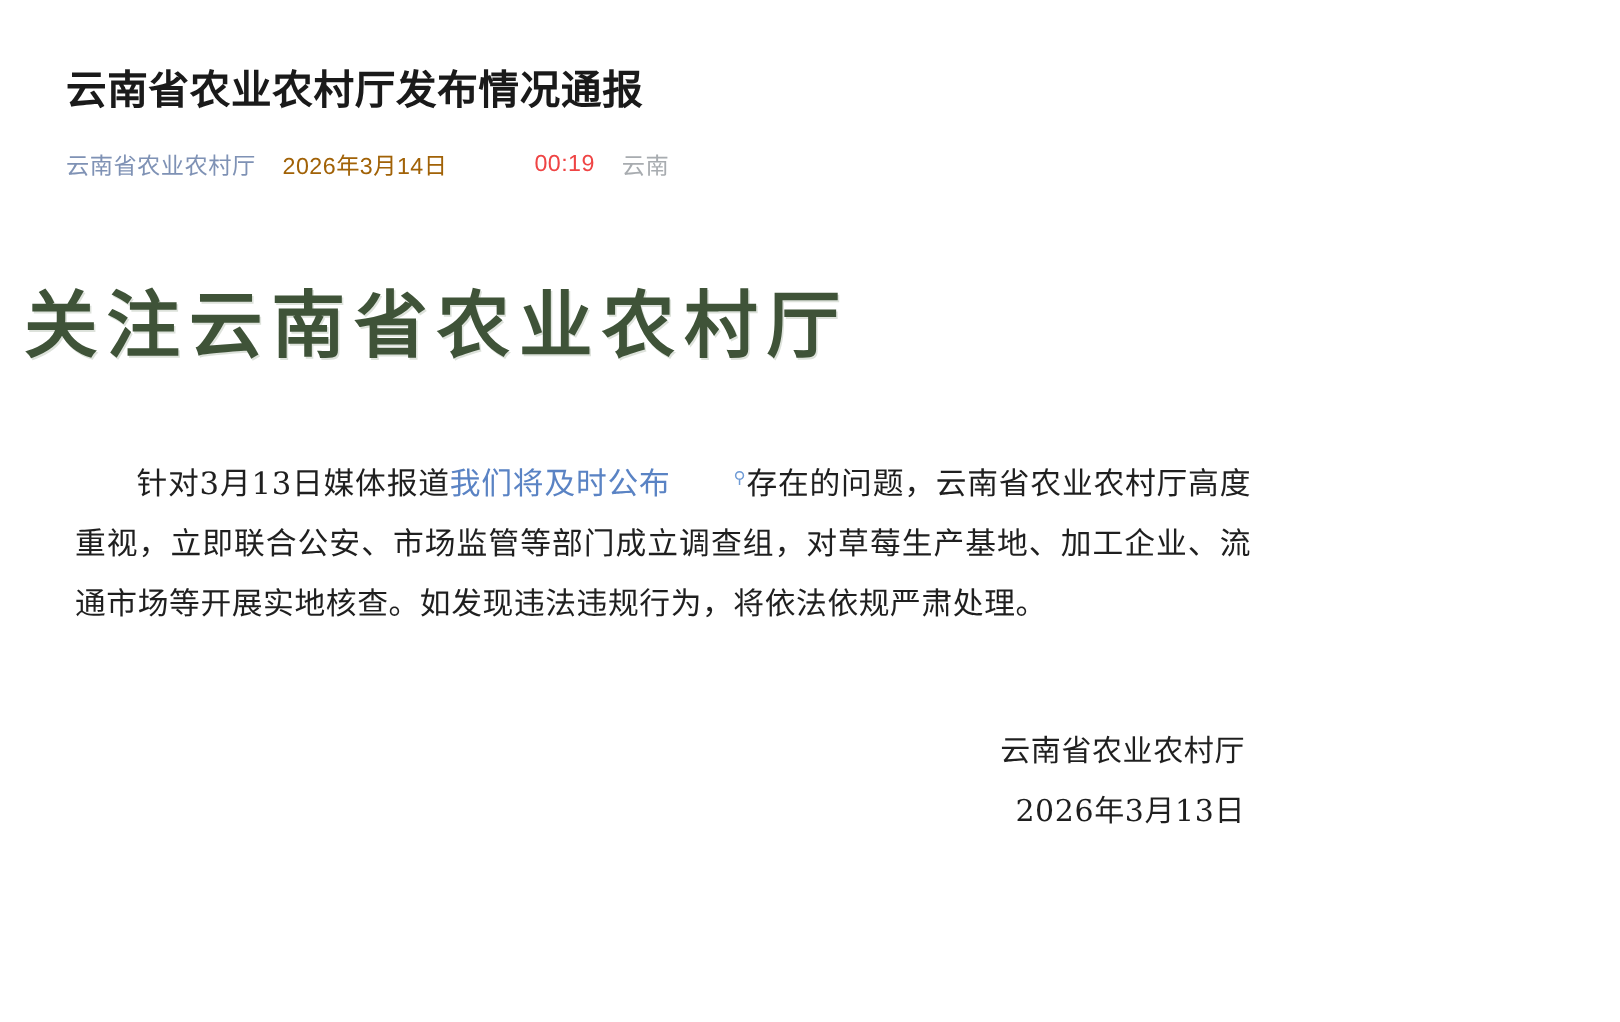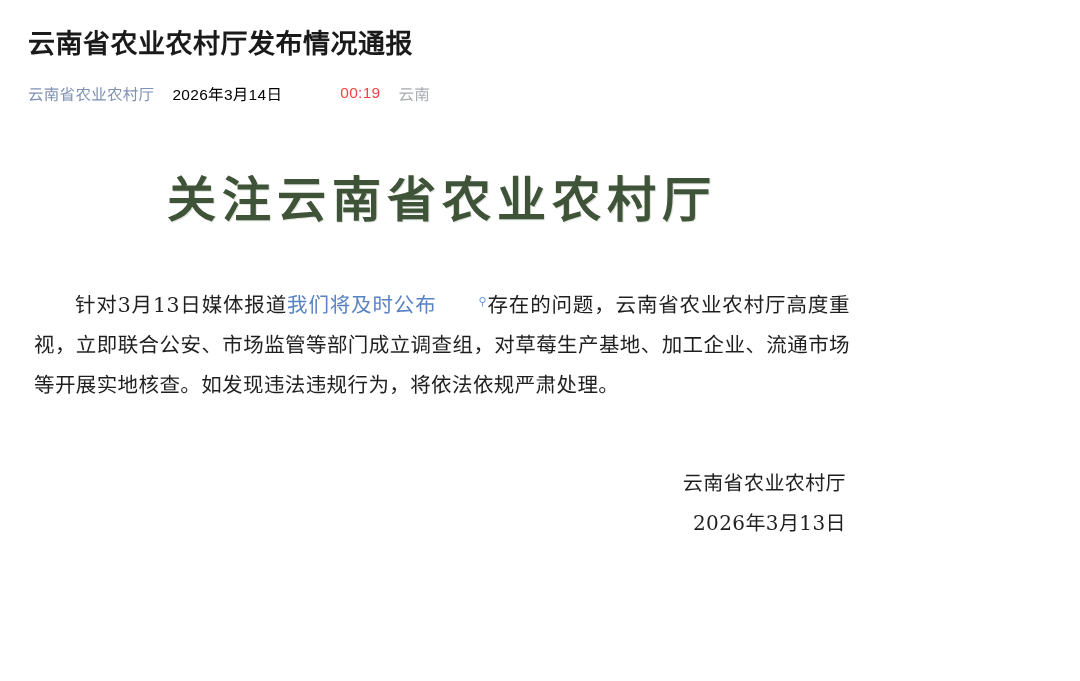--- a/index.html
+++ b/index.html
@@ -13,21 +13,21 @@
     font-family: "Liberation Sans", "DejaVu Sans", sans-serif;
     color: #222222;
     overflow: hidden;
     position: relative;
   }
 
   .page {
     width: 884px;
     height: 681px;
     box-sizing: border-box;
-    padding: 0;
+    padding: 16px;
     position: relative;
   }
 
   
   .article-title {
     font-size: 27px;
     font-weight: bold;
     color: #1a1a1a;
     letter-spacing: 0.5px;
     margin: 0;
@@ -41,36 +41,35 @@
     align-items: center;
     font-size: 15.5px;
     color: #9aa0a6;
     letter-spacing: 0.3px;
   }
   .meta-source {
     color: #7f92b5;
     margin-right: 18px;
   }
   .meta-date {
-    color: #000000;
+    color: #a16207;
     margin-right: 12px;
   }
   .meta-time {
     color: #ef4444;
     margin-right: 18px;
     margin-left: 46px;
   }
   .meta-location {
     color: #a8acb0;
   }
 
   
   .banner-wrap {
     margin-top: 56px;
-    text-align: center;
   }
   .banner-text {
     display: inline-block;
     font-family: "DejaVu Serif", "Liberation Serif", serif;
     font-weight: bold;
     font-size: 49px;
     letter-spacing: 6px;
     color: #3f5338;
     text-shadow: 1px 1px 0 rgba(120,140,110,0.25);
   }

